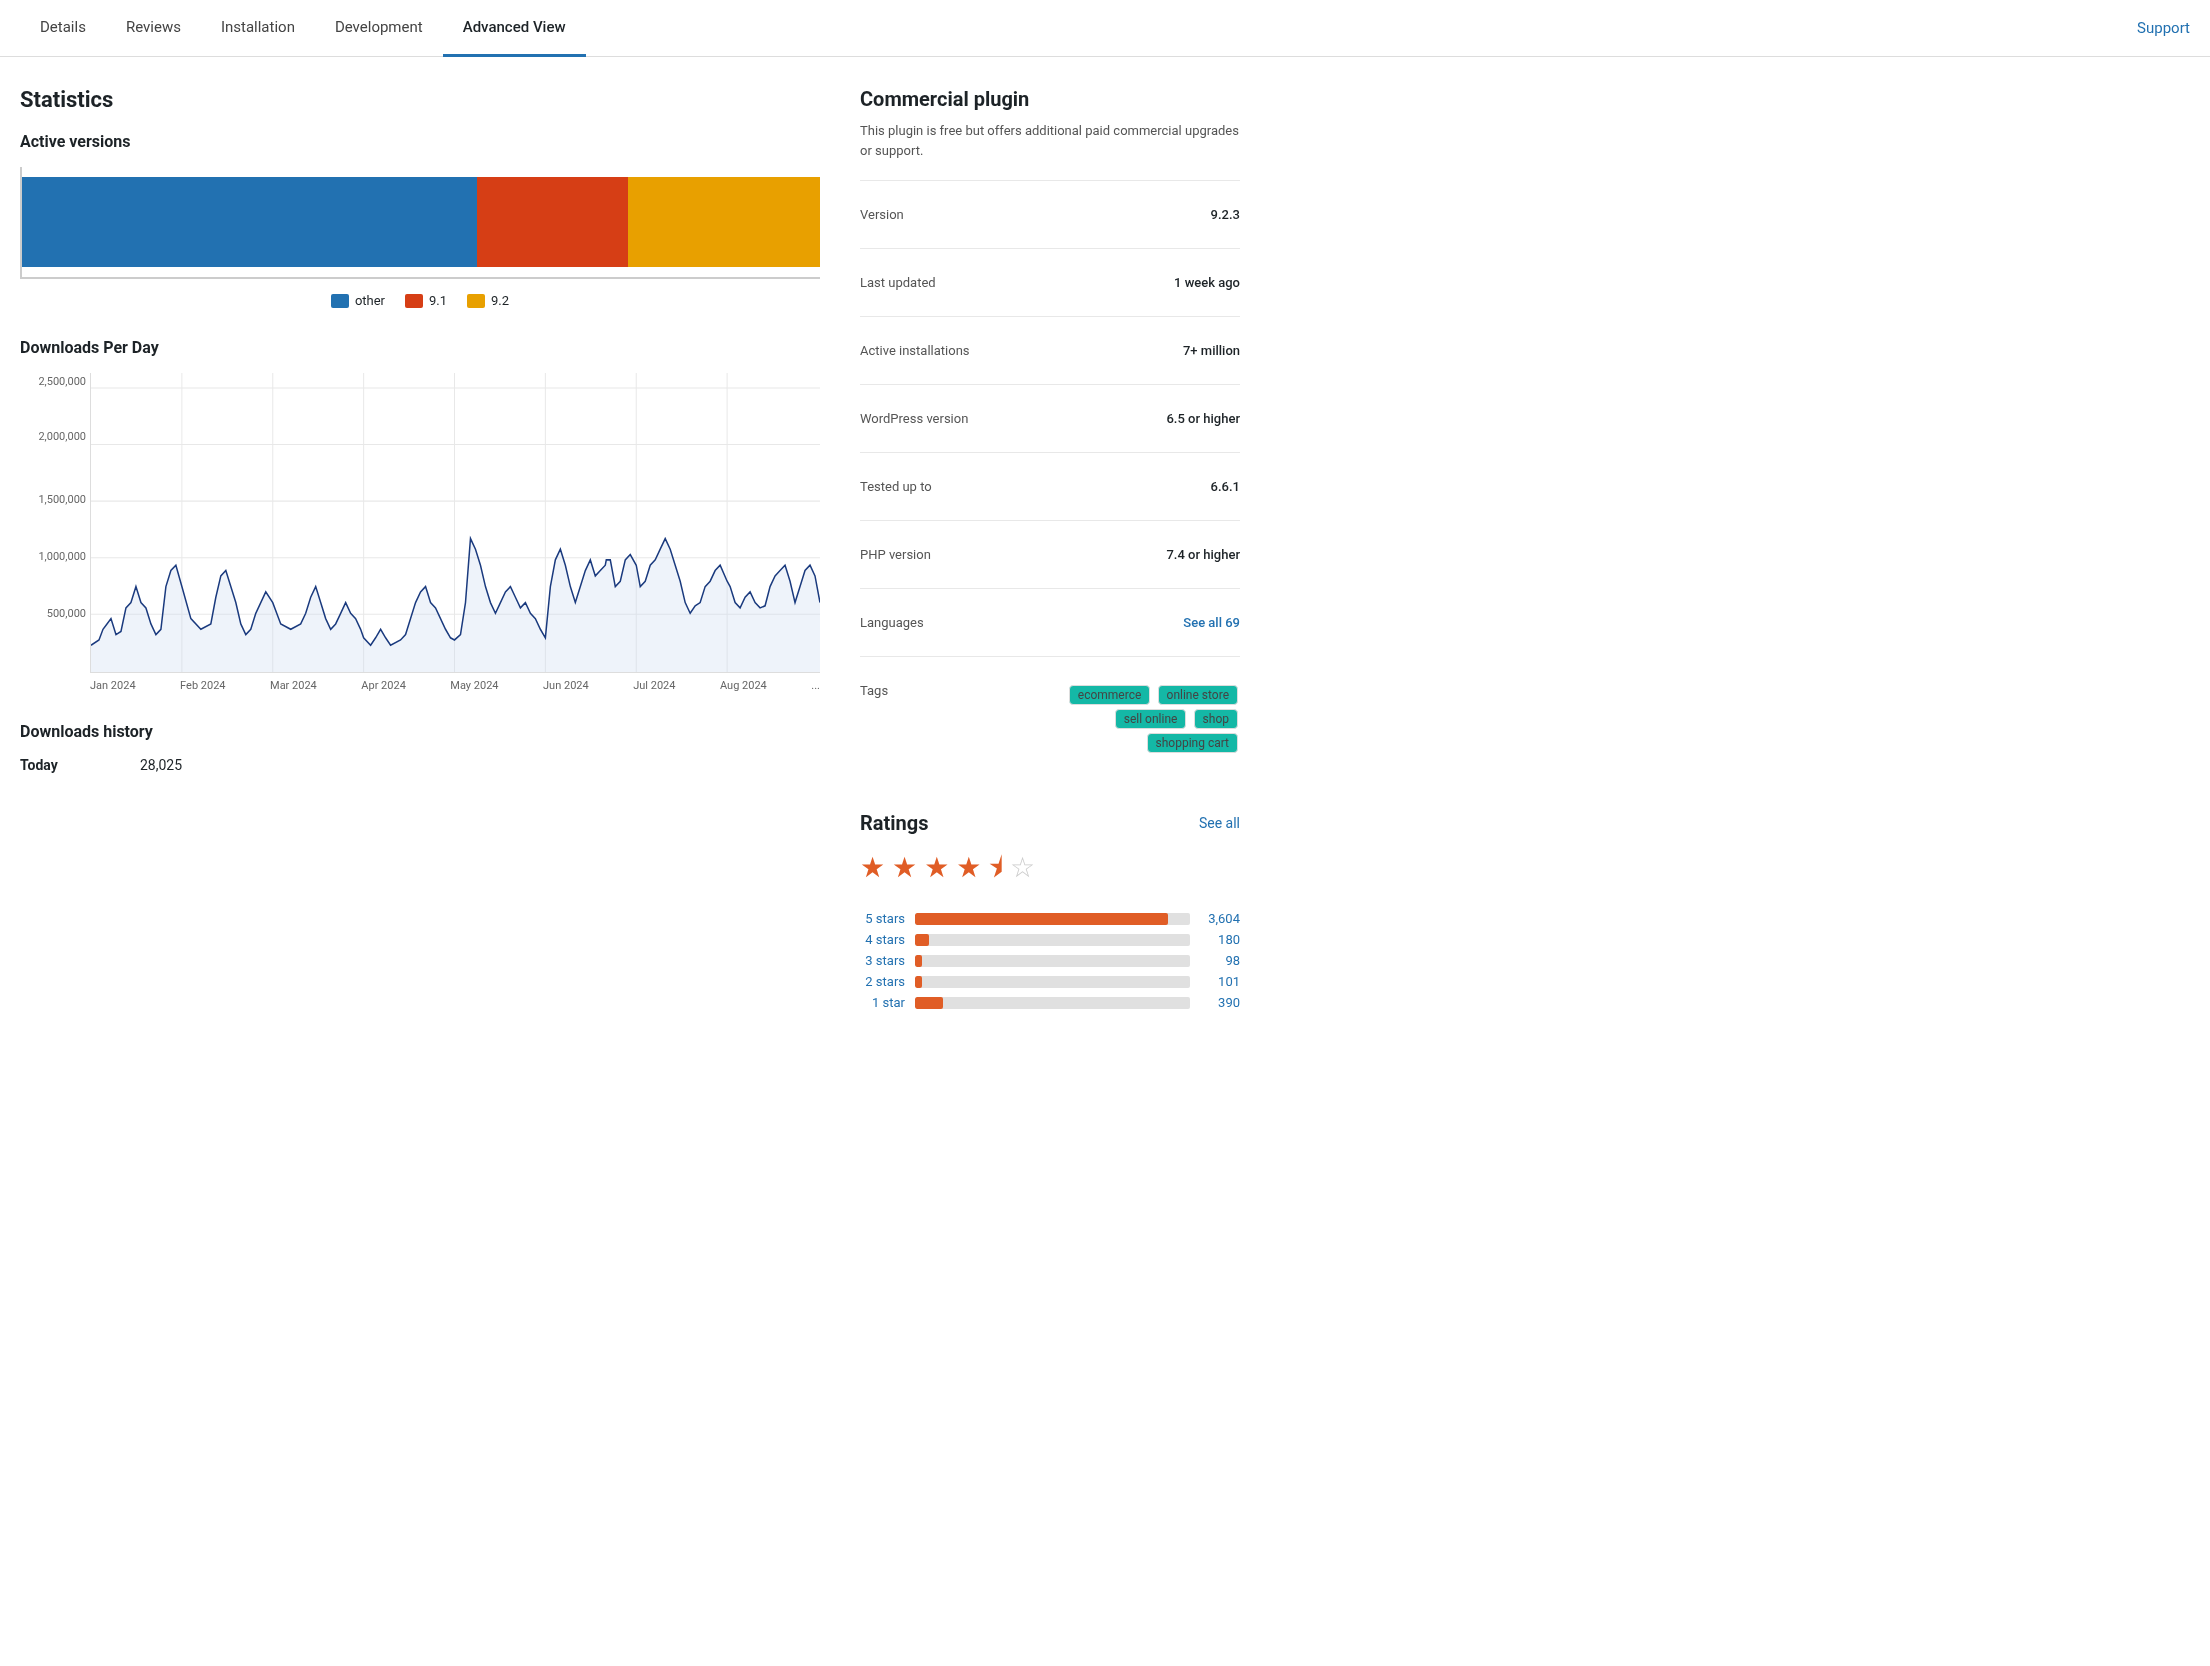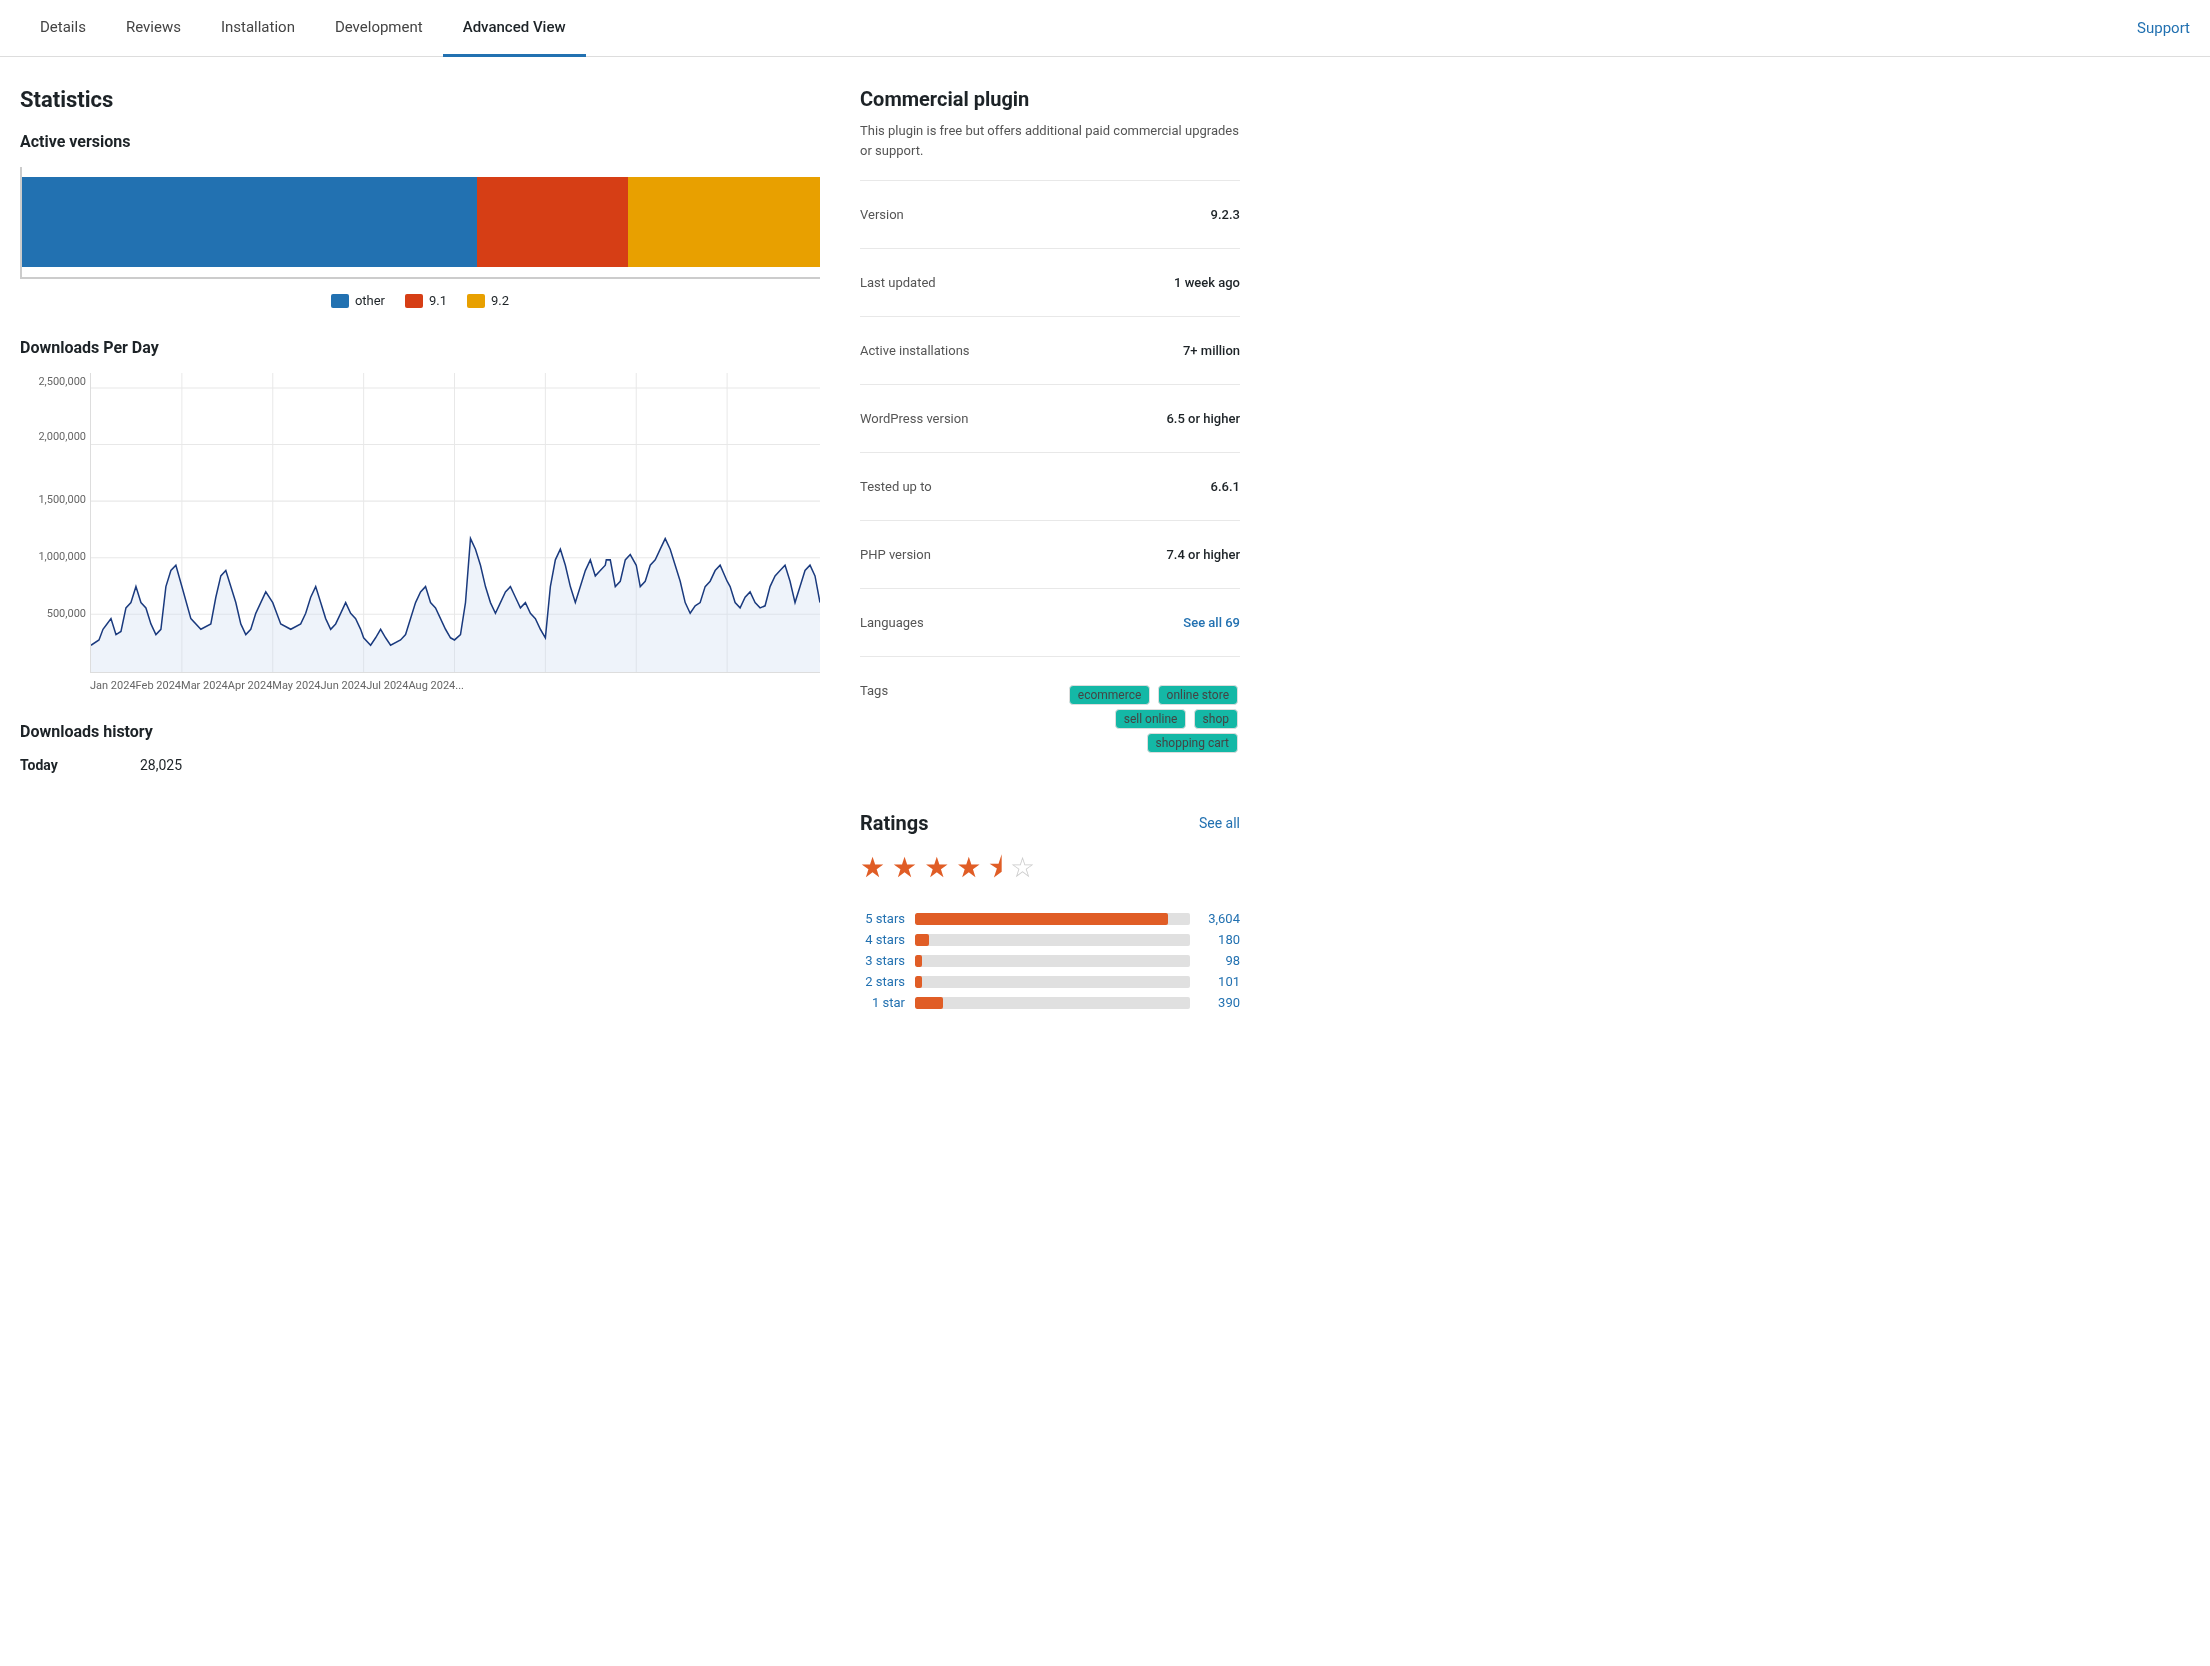--- a/index.html
+++ b/index.html
@@ -36,21 +36,21 @@
     .bar-segment { height: 100%; }
     .bar-legend { display: flex; gap: 20px; justify-content: center; margin-top: 14px; margin-bottom: 30px; }
     .legend-item { display: flex; align-items: center; gap: 6px; font-size: 13px; }
     .legend-color { width: 18px; height: 14px; border-radius: 2px; }
 
     
     .downloads-section { margin-top: 10px; }
     .chart-wrapper { margin-top: 10px; position: relative; }
     .chart-line { fill: none; stroke: #1a3a7e; stroke-width: 1.5; }
     .chart-fill { fill: rgba(200, 215, 240, 0.3); }
-    .x-labels { display: flex; justify-content: flex-start; margin-left: 70px; margin-top: 6px; }
+    .x-labels { display: flex; justify-content: space-between; margin-left: 70px; margin-top: 6px; }
     .x-label { font-size: 11px; color: #666; }
     .x-more { font-size: 11px; color: #666; }
 
     
     .history-section { margin-top: 30px; }
     .history-row { display: flex; gap: 20px; margin-top: 10px; font-size: 14px; align-items: flex-end; }
     .history-label { font-weight: 700; width: 100px; }
     .history-value { color: #1d2327; }
 
     

